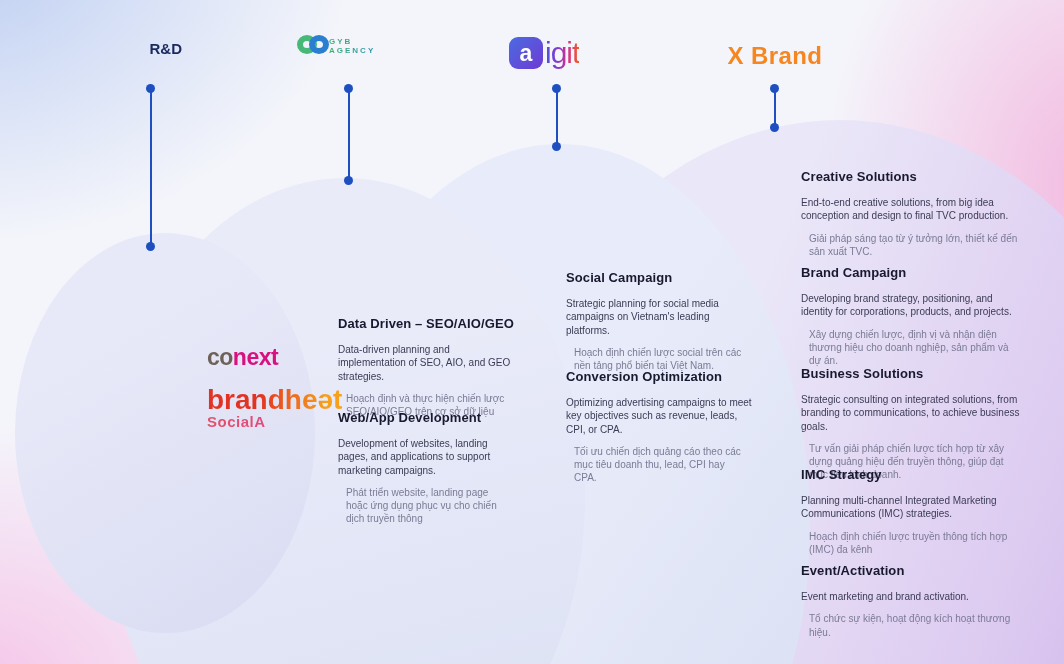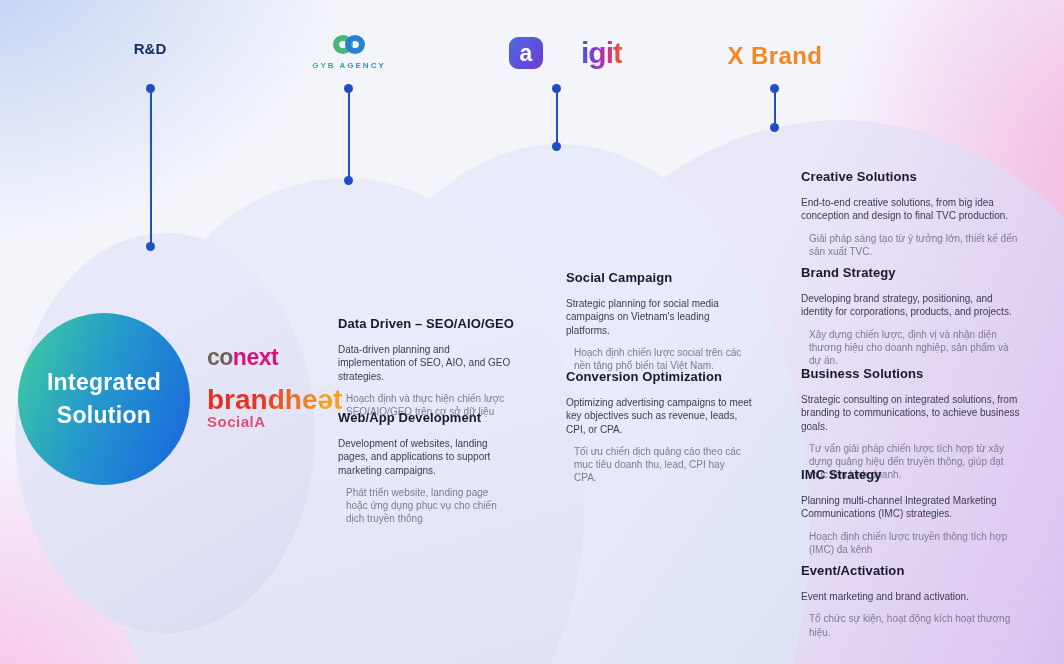--- a/index.html
+++ b/index.html
@@ -33,34 +33,34 @@
   .connector .cline{position:absolute;top:4px;bottom:4px;left:3.5px;width:2px;background:#1d4fc0;}
   .connector .dot{position:absolute;left:0;width:9px;height:9px;border-radius:50%;background:#1d4fc0;}
   .connector .dot.top{top:0;}
   .connector .dot.bot{bottom:0;}
   .conn-rnd{left:146px;top:84px;height:167px;}
   .conn-gyb{left:344px;top:84px;height:101px;}
   .conn-aigit{left:552px;top:84px;height:67px;}
   .conn-xbrand{left:770px;top:84px;height:48px;}
   
   .hdr{position:absolute;z-index:12;}
-  .hdr-rnd{left:118px;top:40px;width:64px;text-align:center;font-size:15px;font-weight:700;color:#1b2a5e;}
-  .hdr-gyb{left:297px;top:31px;width:104px;display:flex;flex-direction:column;align-items:center;}
+  .hdr-rnd{left:118px;top:40px;width:64px;text-align:right;font-size:15px;font-weight:700;color:#1b2a5e;}
+  .hdr-gyb{left:297px;top:31px;width:104px;display:flex;flex-direction:row;align-items:center;}
   .gyb-rings{display:flex;align-items:center;height:26px;}
   .gyb-ring{width:20px;height:19px;border-radius:50%;box-sizing:border-box;}
   .gyb-ring.g{border:6px solid #47b878;}
   .gyb-ring.b{border:6px solid #2a7fd0;margin-left:-8px;}
   .gyb-label{margin-top:4px;font-size:8px;font-weight:700;letter-spacing:2px;
              background:linear-gradient(90deg,#3bb273,#2a7fd0);-webkit-background-clip:text;background-clip:text;color:transparent;}
   .hdr-aigit{left:509px;top:36px;display:flex;align-items:center;gap:2px;}
   .aigit-badge{width:34px;height:32px;border-radius:9px;background:linear-gradient(135deg,#4a6be0,#6f3bd4);
                display:flex;align-items:center;justify-content:center;color:#fff;font-size:23px;font-weight:800;}
-  .aigit-rest{font-size:30px;font-weight:700;letter-spacing:-1px;
+  .aigit-rest{font-size:30px;font-weight:400;letter-spacing:-1px;
               background:linear-gradient(90deg,#4a55d8,#8838cc 38%,#d0308d 66%,#f05c2a 100%);
-              -webkit-background-clip:text;background-clip:text;color:transparent;margin-left:36px;}
+              -webkit-background-clip:text;background-clip:text;color:transparent;}
   .hdr-xbrand{left:703px;top:42px;width:144px;text-align:center;font-size:24px;font-weight:800;color:#f6861f;letter-spacing:.4px;}
   
   .brands{position:absolute;left:207px;top:346px;z-index:10;display:flex;flex-direction:column;}
   .logo{font-weight:700;line-height:1;}
   .logo-conext{font-size:23px;letter-spacing:-.5px;margin-bottom:17px;}
   .logo-conext .p1{color:#6e6258;margin-top:44px;}
   .logo-conext .p2{color:#d9117e;}
   .logo-brandheat{font-size:28px;
       background:linear-gradient(90deg,#e23222 38%,#f7a11b 88%);
       -webkit-background-clip:text;background-clip:text;color:transparent;text-decoration:underline;}
@@ -82,24 +82,20 @@
 </head>
 <body>
 
 <div class="stage">
 
   <div class="ring ring4"></div>
   <div class="ring ring3"></div>
   <div class="ring ring2"></div>
   <div class="ring ring1"></div>
 
-  <div class="hub">
-    <span>Integrated</span>
-    <span>Solution</span>
-  </div>
 
   <div class="connector conn-rnd">
     <span class="dot top"></span>
     <span class="cline"></span>
     <span class="dot bot"></span>
   </div>
   <div class="connector conn-gyb">
     <span class="dot top"></span>
     <span class="cline"></span>
     <span class="dot bot"></span>
@@ -161,21 +157,21 @@
     <p class="en">Optimizing advertising campaigns to meet key objectives such as revenue, leads, CPI, or CPA.</p>
     <p class="vn">Tối ưu chiến dịch quảng cáo theo các mục tiêu doanh thu, lead, CPI hay CPA.</p>
   </div>
 
   <div class="section col-xbrand s-x0">
     <h3>Creative Solutions</h3>
     <p class="en">End-to-end creative solutions, from big idea conception and design to final TVC production.</p>
     <p class="vn">Giải pháp sáng tạo từ ý tưởng lớn, thiết kế đến sản xuất TVC.</p>
   </div>
   <div class="section col-xbrand s-x1">
-    <h3>Brand Strategy</h3>
+    <h3>Brand Campaign</h3>
     <p class="en">Developing brand strategy, positioning, and identity for corporations, products, and projects.</p>
     <p class="vn">Xây dựng chiến lược, định vị và nhận diện thương hiệu cho doanh nghiệp, sản phẩm và dự án.</p>
   </div>
   <div class="section col-xbrand s-x2">
     <h3>Business Solutions</h3>
     <p class="en">Strategic consulting on integrated solutions, from branding to communications, to achieve business goals.</p>
     <p class="vn">Tư vấn giải pháp chiến lược tích hợp từ xây dựng quảng hiệu đến truyền thông, giúp đạt mục tiêu kinh doanh.</p>
   </div>
   <div class="section col-xbrand s-x3">
     <h3>IMC Strategy</h3>

